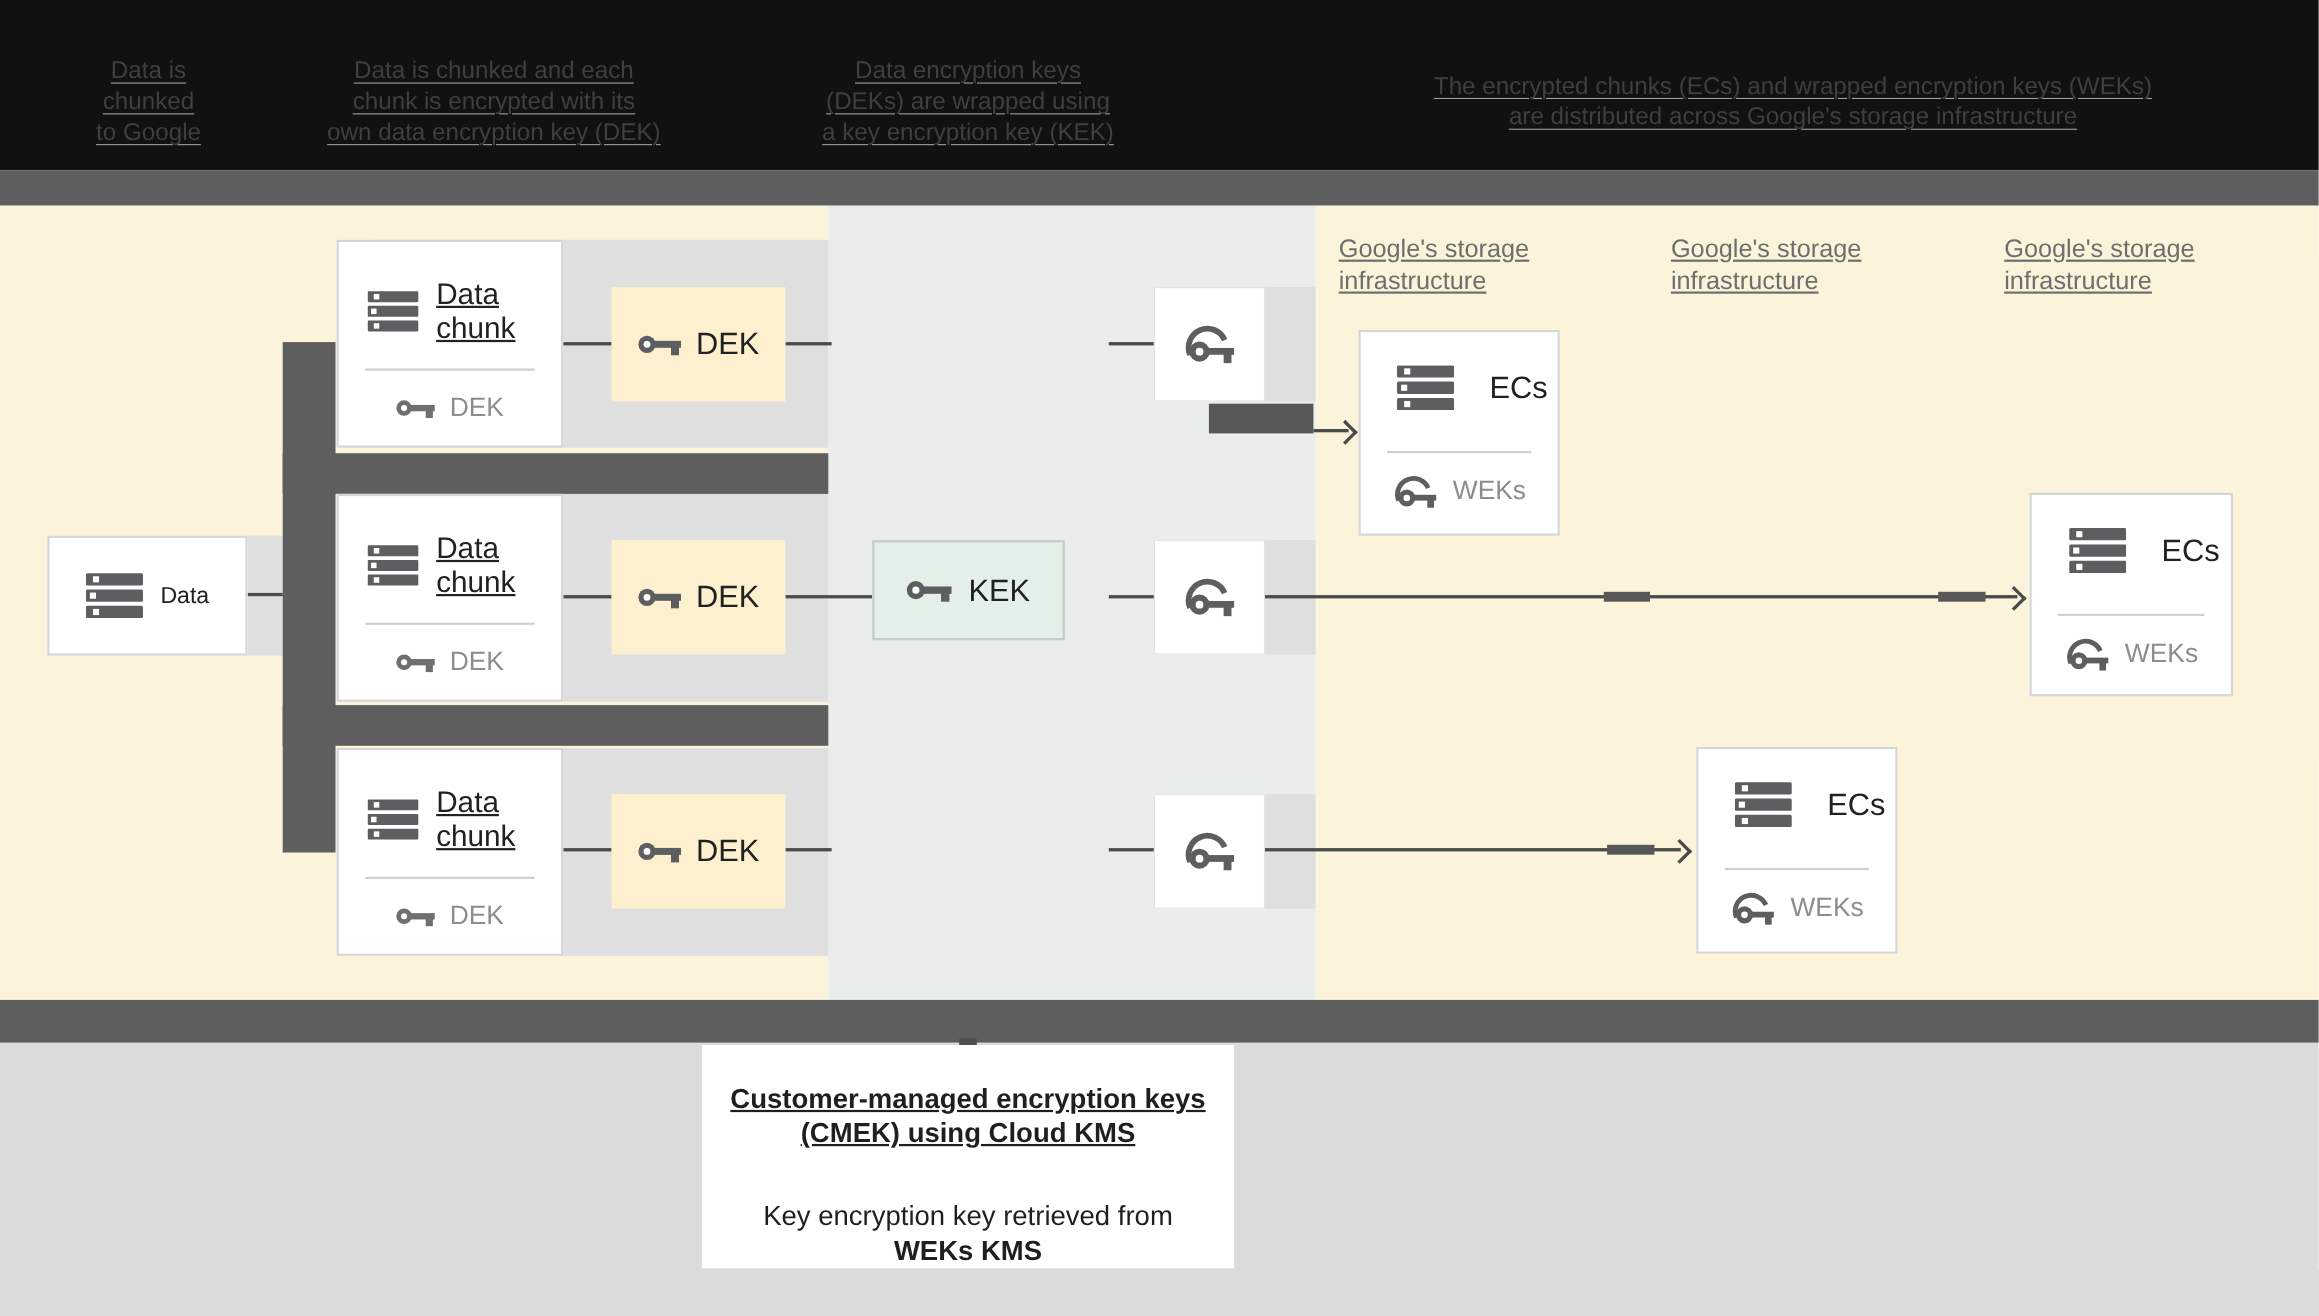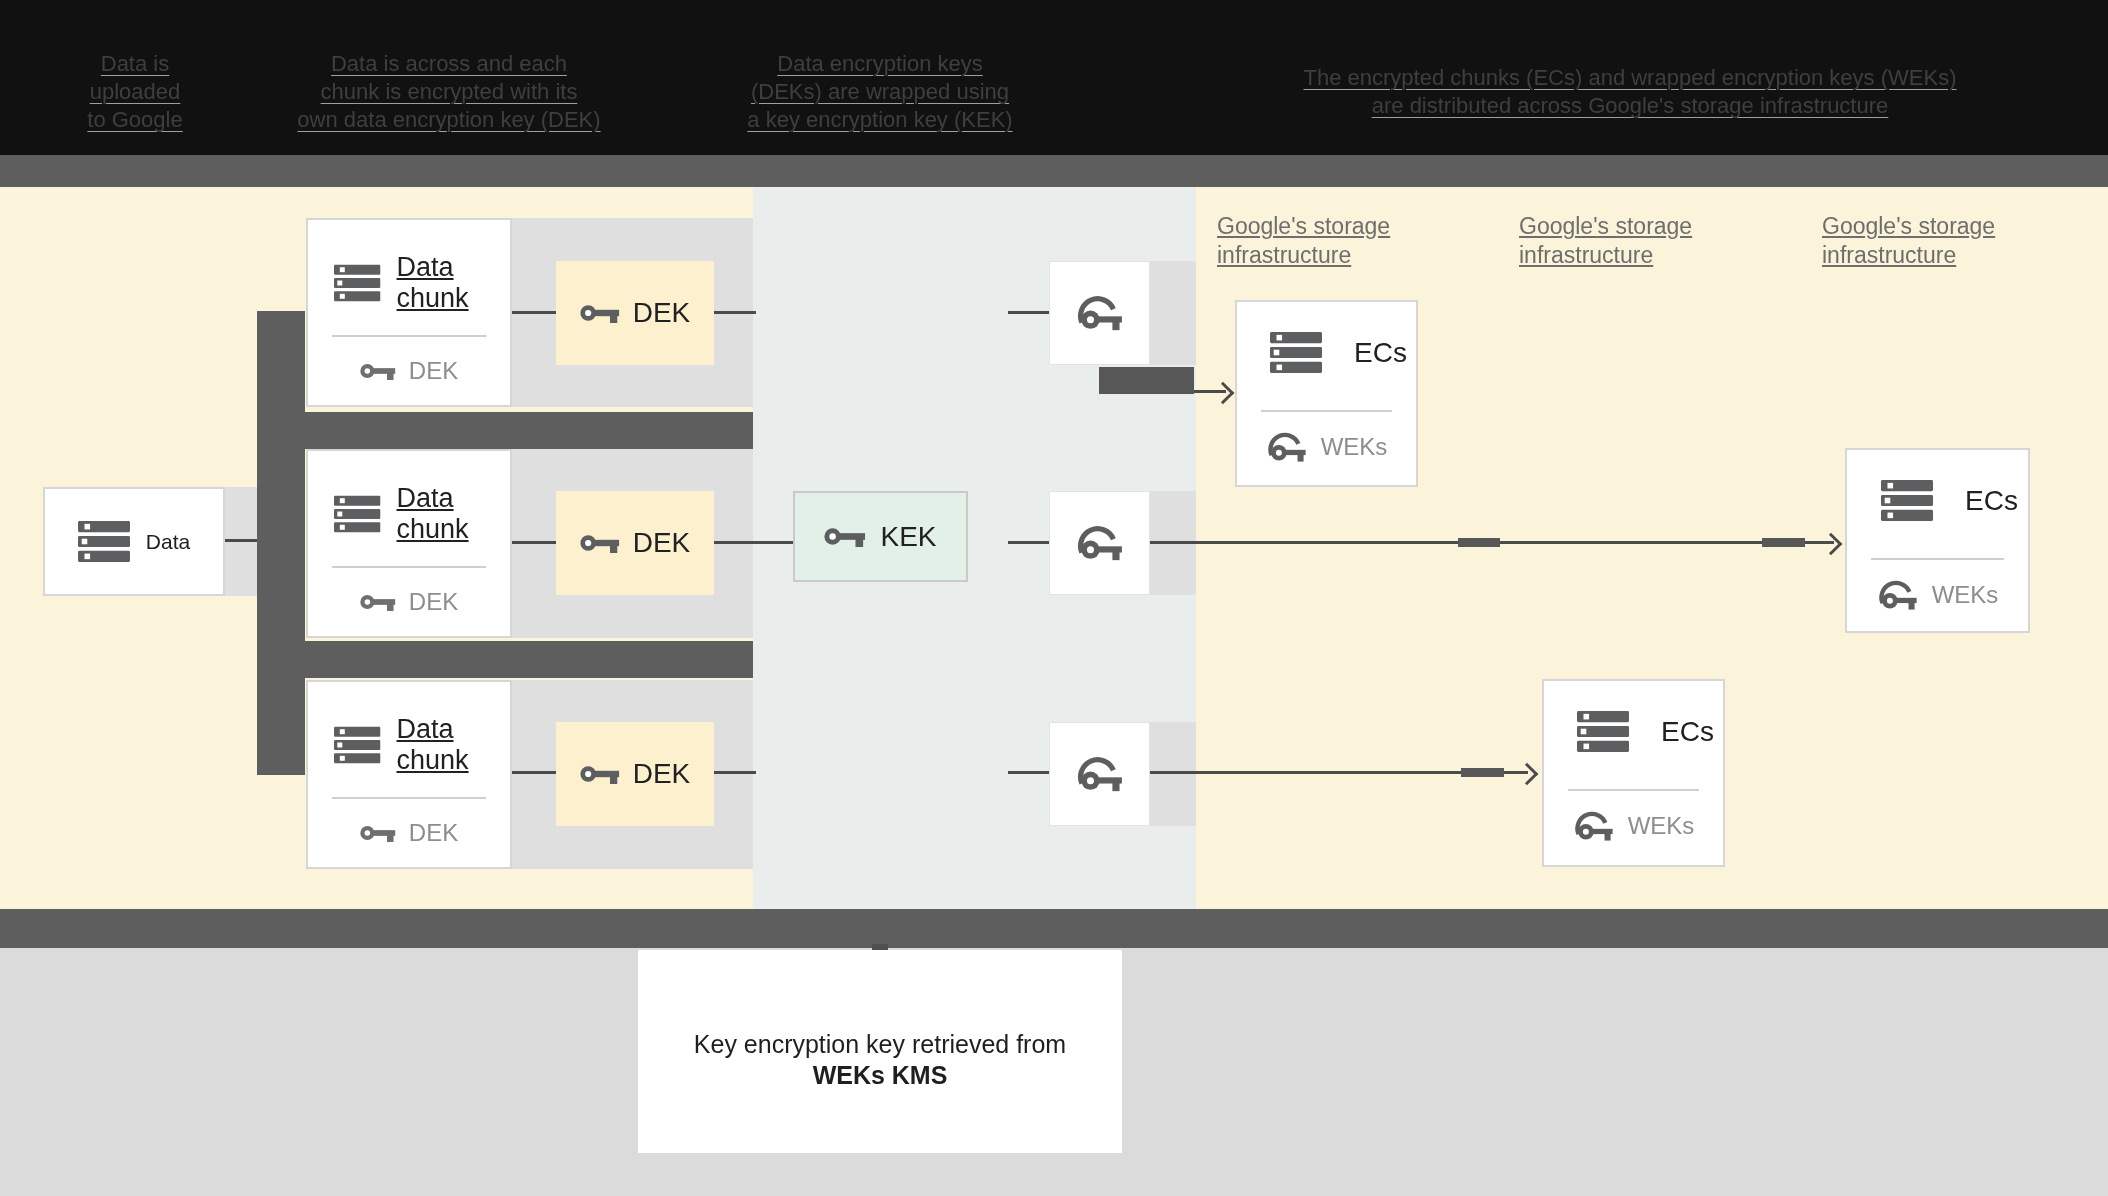--- a/index.html
+++ b/index.html
@@ -88,23 +88,23 @@
       <rect x="22" y="24.5" width="26" height="6.5" fill="currentColor"></rect>
       <rect x="38" y="30" width="7.5" height="9" fill="currentColor"></rect>
     </symbol>
   </defs>
 </svg>
 
 <div class="canvas">
 
   <div class="abs hdr" style="left:0;top:0;width:2108px;height:155px;"></div>
   <div class="abs hdr-block pre" style="left:50px;top:50px;width:170px;">Data is
-uploaded
+chunked
 to Google</div>
-  <div class="abs hdr-block pre" style="left:283px;top:50px;width:332px;">Data is across and each
+  <div class="abs hdr-block pre" style="left:283px;top:50px;width:332px;">Data is chunked and each
 chunk is encrypted with its
 own data encryption key (DEK)</div>
   <div class="abs hdr-block pre" style="left:1300px;top:64px;width:660px;">The encrypted chunks (ECs) and wrapped encryption keys (WEKs)
 are distributed across Google's storage infrastructure</div>
   <div class="abs hdr-block pre" style="left:730px;top:50px;width:300px;">Data encryption keys
 (DEKs) are wrapped using
 a key encryption key (KEK)</div>
 
   <div class="abs band" style="left:0;top:155px;width:2108px;height:32px;"></div>
   <div class="abs bg-yellow" style="left:0;top:187px;width:753px;height:722px;"></div>
@@ -292,19 +292,21 @@
     <div class="keyrow" style="top:128px;">
       <svg class="ic" width="42" height="34" style="color:var(--icon)">
           <use href="#ic-wkey"></use>
         </svg>
       <span class="muted">WEKs</span>
     </div>
   </div>
 
   <div class="abs" style="left:872px;top:944px;width:16px;height:12px;background:#4f4f4f;"></div>
   <div class="abs caption" style="left:638px;top:950px;width:484px;height:203px;">
+    <div class="cap-title pre">Customer-managed encryption keys
+(CMEK) using Cloud KMS</div>
     <div class="cap-body">
       <span>Key encryption key retrieved from</span><br>
       <span class="cap-bold">WEKs KMS</span>
     </div>
   </div>
 
 </div>
 
 </body></html>

